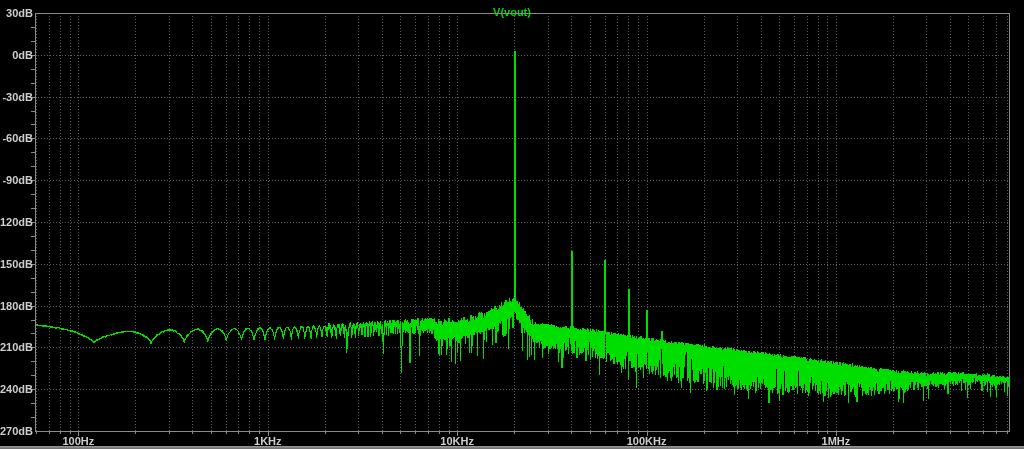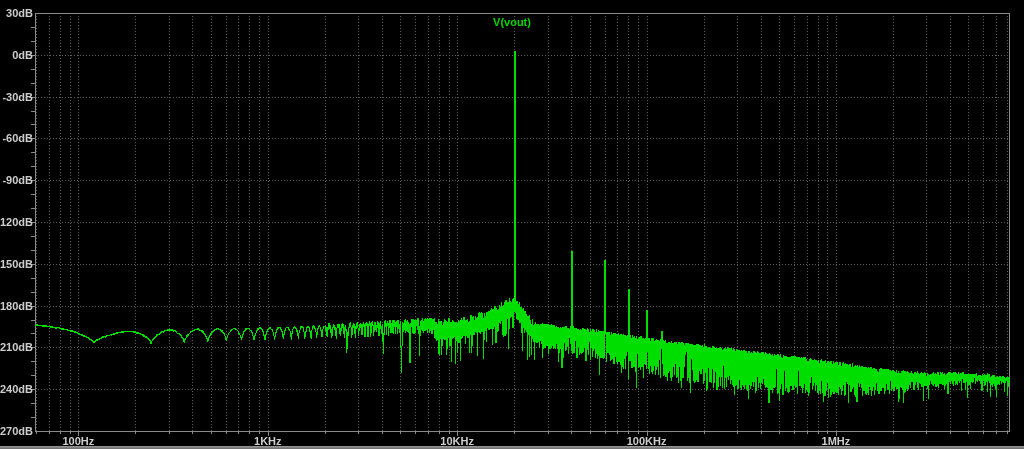--- a/index.html
+++ b/index.html
@@ -1,19 +1,19 @@
 <!DOCTYPE html>
 <html><head>
 <meta charset="utf-8">
 <style>
   html,body{margin:0;padding:0;background:#000;}
   body{width:1024px;height:449px;position:relative;overflow:hidden;
        font-family:"Liberation Sans",sans-serif;}
   #pane{position:absolute;left:0;top:0;width:1024px;height:449px;background:#000;}
-  #title-bar{position:absolute;left:0;top:12px;width:1024px;height:13px;text-align:center;}
+  #title-bar{position:absolute;left:0;top:2px;width:1024px;height:13px;text-align:center;}
   #trace-label{font-size:11px;font-weight:bold;line-height:13px;letter-spacing:0px;}
   #chart-svg{position:absolute;left:0;top:0;}
   #bottom-edge{position:absolute;left:0;top:446px;width:1024px;height:3px;
                background:linear-gradient(#9a9a9a,#6a6a6a);}
   text{font-family:"Liberation Sans",sans-serif;font-weight:bold;}
 </style>
 </head>
 <body>
 
 <div id="pane">

